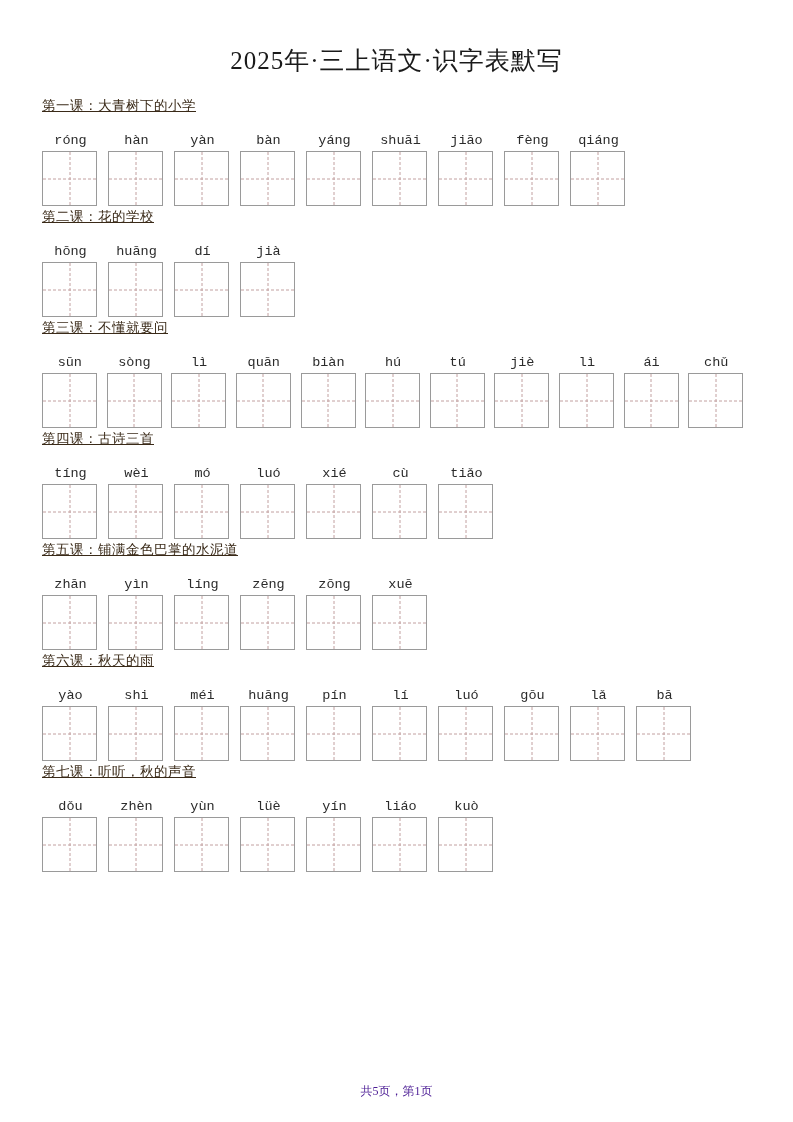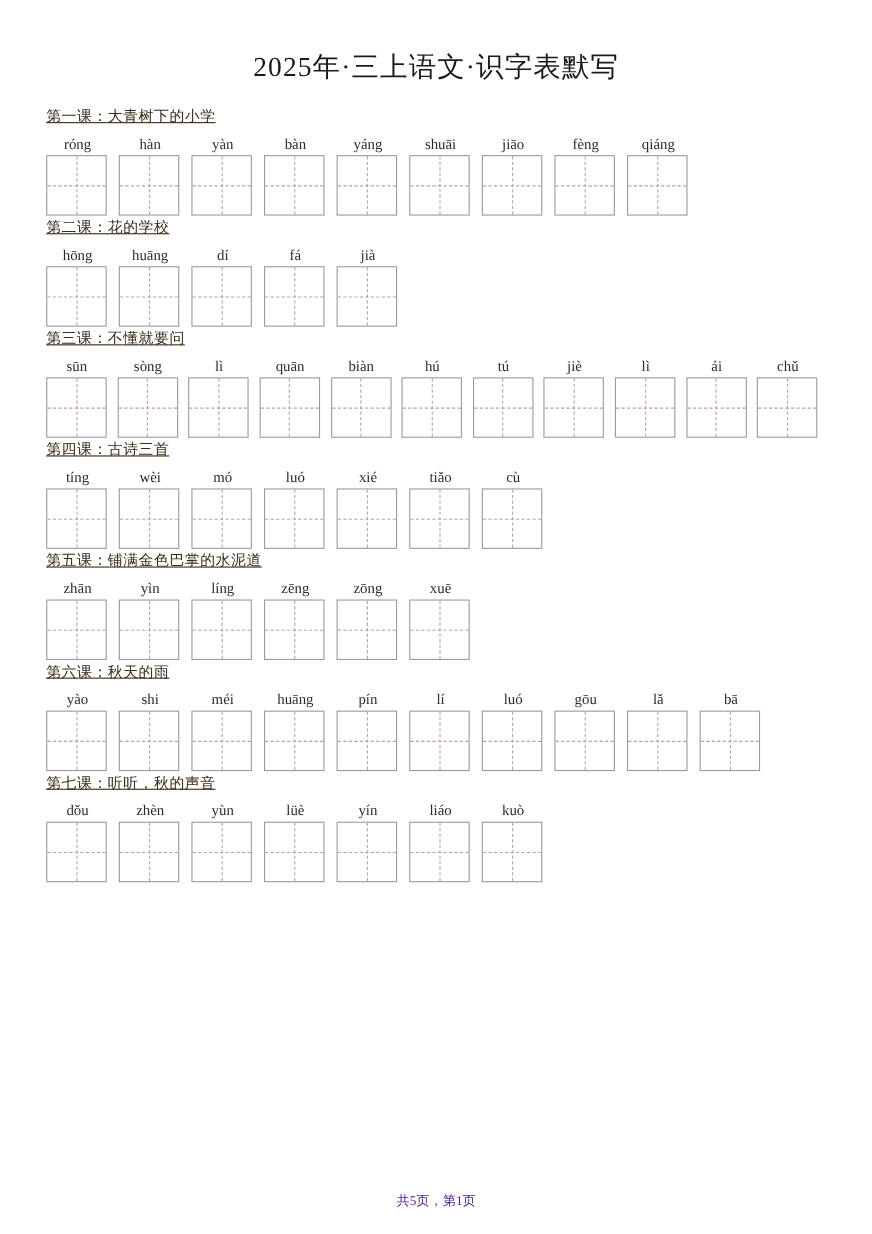--- a/index.html
+++ b/index.html
@@ -45,28 +45,29 @@
   .cells-row {
     display: flex;
     flex-wrap: nowrap;
     margin-left: 2px;
   }
   .cell-wrap {
     margin-right: 9px;
     width: 57px;
   }
   .pinyin {
-    font-family: Liberation Serif, serif;
+    font-family: Liberation Mono, monospace;
     font-size: 13.5px;
     text-align: center;
     color: #2b2b2b;
     height: 20px;
     line-height: 20px;
     white-space: nowrap;
     overflow: visible;
+    margin-top: 10px;
   }
   .tianzi {
     width: 55px;
     height: 55px;
     box-sizing: border-box;
     border: 1px solid #9a9a9a;
     position: relative;
     background: #fff;
   }
   .tianzi::before,
@@ -160,24 +161,20 @@
           </div>
           <div class="cell-wrap">
             <div class="pinyin">huāng</div>
             <div class="tianzi"></div>
           </div>
           <div class="cell-wrap">
             <div class="pinyin">dí</div>
             <div class="tianzi"></div>
           </div>
           <div class="cell-wrap">
-            <div class="pinyin">fá</div>
-            <div class="tianzi"></div>
-          </div>
-          <div class="cell-wrap">
             <div class="pinyin">jià</div>
             <div class="tianzi"></div>
           </div>
         </div>
       </div>
       <div class="lesson">
         <div class="lesson-title">第三课：不懂就要问</div>
         <div class="cells-row">
           <div class="cell-wrap">
             <div class="pinyin">sūn</div>
@@ -242,25 +239,25 @@
           </div>
           <div class="cell-wrap">
             <div class="pinyin">luó</div>
             <div class="tianzi"></div>
           </div>
           <div class="cell-wrap">
             <div class="pinyin">xié</div>
             <div class="tianzi"></div>
           </div>
           <div class="cell-wrap">
+            <div class="pinyin">cù</div>
+            <div class="tianzi"></div>
+          </div>
+          <div class="cell-wrap">
             <div class="pinyin">tiǎo</div>
-            <div class="tianzi"></div>
-          </div>
-          <div class="cell-wrap">
-            <div class="pinyin">cù</div>
             <div class="tianzi"></div>
           </div>
         </div>
       </div>
       <div class="lesson">
         <div class="lesson-title">第五课：铺满金色巴掌的水泥道</div>
         <div class="cells-row">
           <div class="cell-wrap">
             <div class="pinyin">zhān</div>
             <div class="tianzi"></div>

